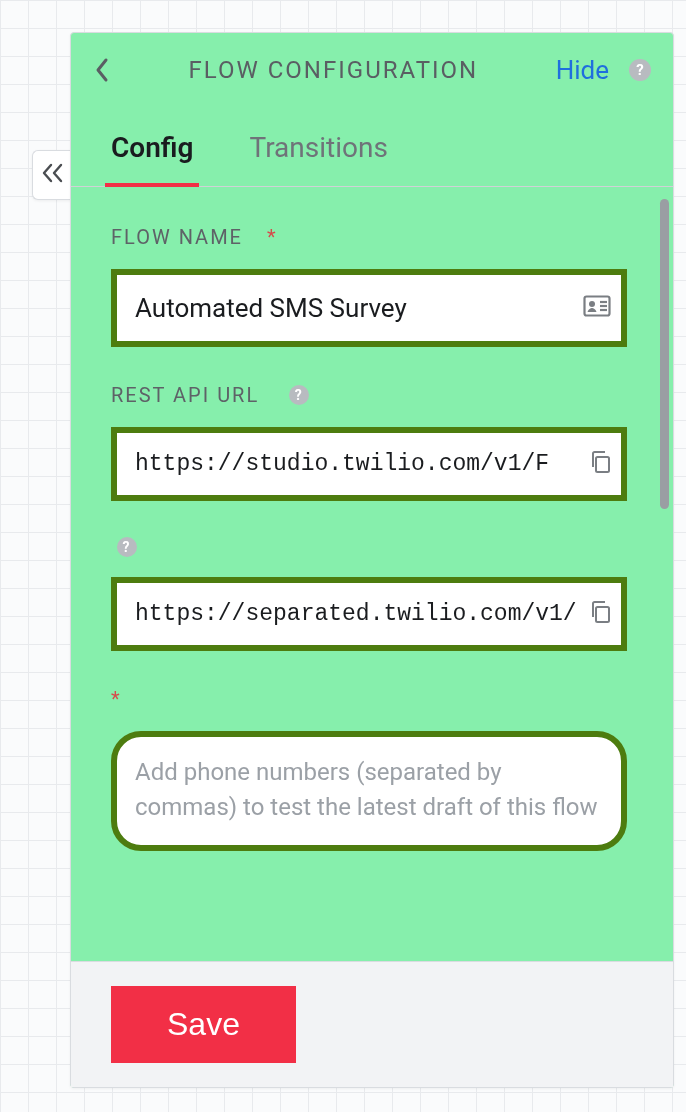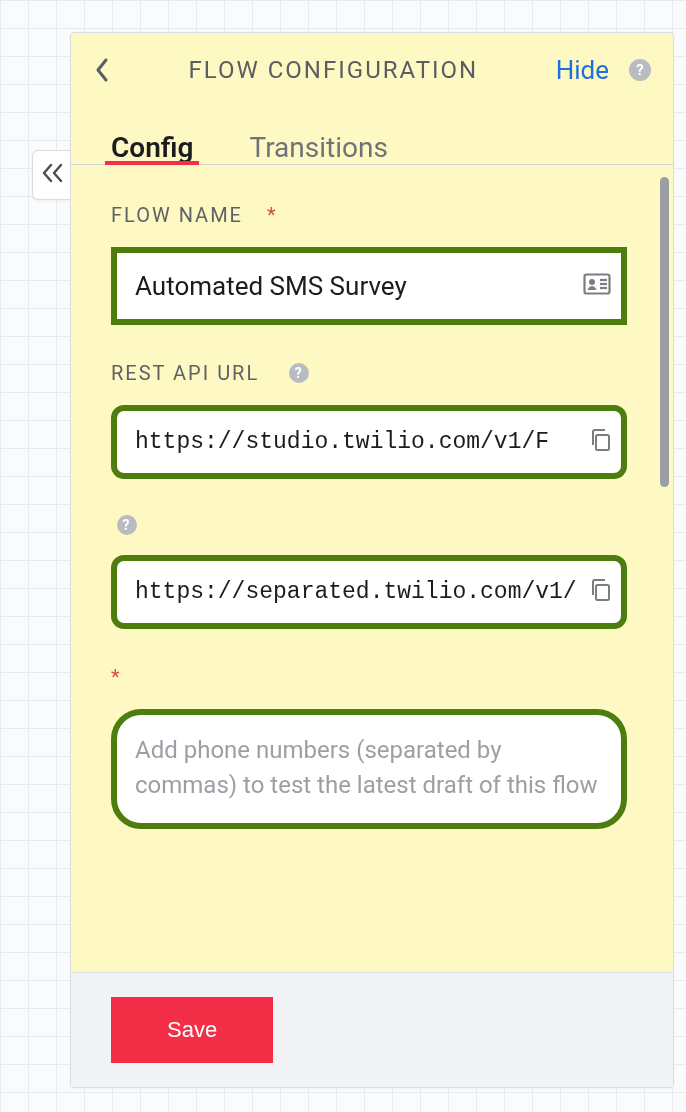--- a/index.html
+++ b/index.html
@@ -21,21 +21,21 @@
       linear-gradient(90deg, #e8eaed 1px, transparent 1px);
     background-size: 28px 28px;
   }
 
   .panel {
     position: absolute;
     top: 32px;
     left: 70px;
     right: 12px;
     bottom: 24px;
-    background: #fef9c3;
+    background: #86efac;
     border: 1px solid #d9dce0;
     border-radius: 4px;
     display: flex;
     flex-direction: column;
     box-shadow: 0 1px 3px rgba(0,0,0,.05);
   }
 
   .collapse-handle {
     position: absolute;
     top: 150px;
@@ -96,21 +96,21 @@
 
   .tabs {
     display: flex;
     align-items: baseline;
     gap: 56px;
     padding: 28px 40px 0 40px;
     border-bottom: 1px solid #cfd2d6;
   }
   .tab {
     font-size: 28px;
-    padding-bottom: 0;
+    padding-bottom: 22px;
     color: #6f7379;
     cursor: pointer;
     position: relative;
   }
   .tab.active {
     color: #1a1c1f;
     font-weight: 600;
   }
   .tab.active::after {
     content: "";
@@ -157,21 +157,20 @@
     font-family: inherit;
     position: relative;
   }
   .url-input {
     font-family: "SFMono-Regular", Consolas, "Liberation Mono", Menlo, monospace;
     font-size: 23px;
     color: #1a1c1f;
     white-space: nowrap;
     overflow: hidden;
     text-overflow: clip;
-    border-radius: 13px;
   }
   .input-wrap { position: relative; margin-bottom: 36px; }
   .input-icon {
     position: absolute;
     right: 16px;
     top: 50%;
     transform: translateY(-50%);
     color: #7a7e83;
     cursor: pointer;
   }
@@ -186,21 +185,21 @@
   }
 
   .footer {
     border-top: 1px solid #d9dce0;
     padding: 24px 40px;
     background: #f2f3f5;
   }
   .save-btn {
     background: #f22f46;
     color: #fff;
-    font-size: 22px;
+    font-size: 32px;
     border: none;
     padding: 20px 56px;
     cursor: pointer;
   }
 </style>
 </head>
 <body>
 
 <div class="canvas-bg"></div>
 

